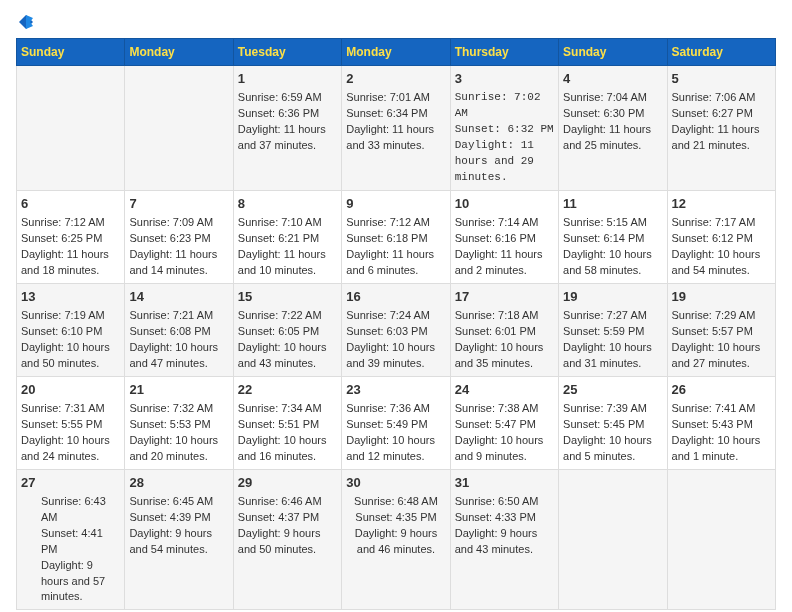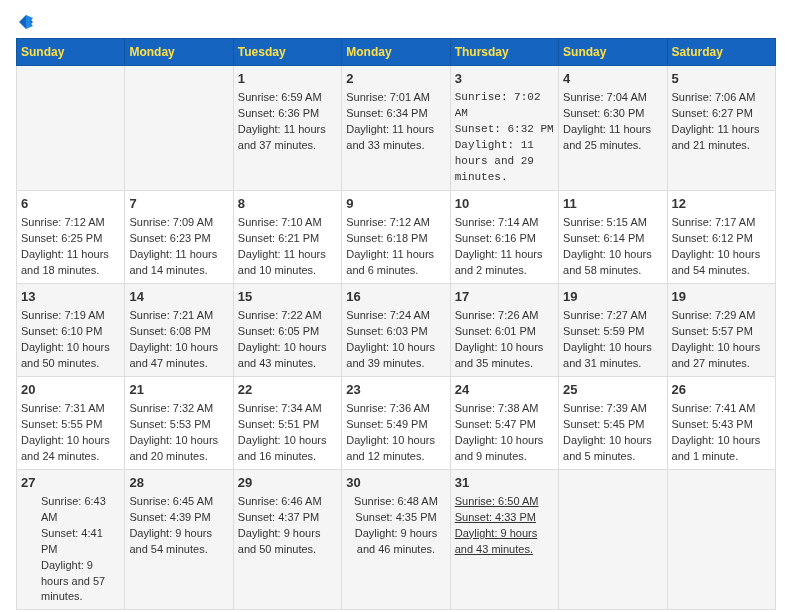--- a/index.html
+++ b/index.html
@@ -221,21 +221,21 @@
 Daylight: 10 hours and 43 minutes.</div>
         </td>
         <td>
           <span class="day-number">16</span>
           <div class="cell-content" style="white-space: pre-line;">Sunrise: 7:24 AM
 Sunset: 6:03 PM
 Daylight: 10 hours and 39 minutes.</div>
         </td>
         <td>
           <span class="day-number">17</span>
-          <div class="cell-content" style="white-space: pre-line;">Sunrise: 7:26 AM
+          <div class="cell-content" style="white-space: pre-line;">Sunrise: 7:18 AM
 Sunset: 6:01 PM
 Daylight: 10 hours and 35 minutes.</div>
         </td>
         <td>
           <span class="day-number">19</span>
           <div class="cell-content" style="white-space: pre-line;">Sunrise: 7:27 AM
 Sunset: 5:59 PM
 Daylight: 10 hours and 31 minutes.</div>
         </td>
         <td>
@@ -309,21 +309,21 @@
 Daylight: 9 hours and 50 minutes.</div>
         </td>
         <td>
           <span class="day-number">30</span>
           <div class="cell-content" style="white-space: pre-line; text-align: center;">Sunrise: 6:48 AM
 Sunset: 4:35 PM
 Daylight: 9 hours and 46 minutes.</div>
         </td>
         <td>
           <span class="day-number">31</span>
-          <div class="cell-content" style="white-space: pre-line; text-decoration: underline;">Sunrise: 6:50 AM
+          <div class="cell-content" style="white-space: pre-line;">Sunrise: 6:50 AM
 Sunset: 4:33 PM
 Daylight: 9 hours and 43 minutes.</div>
         </td>
         <td class="empty-cell"></td>
         <td class="empty-cell"></td>
       </tr>
     </tbody>
 </table>
 
 </body></html>

